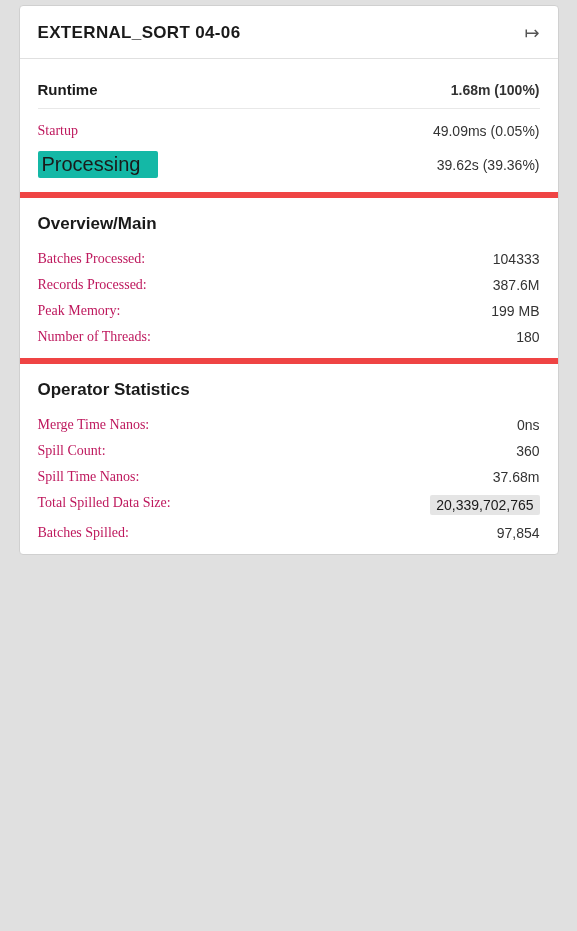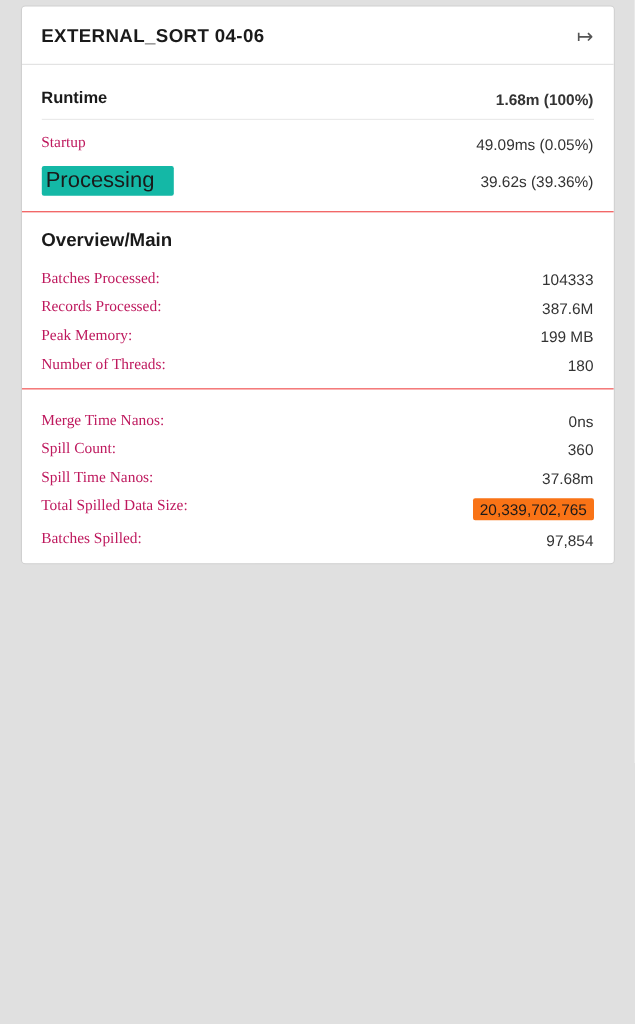--- a/index.html
+++ b/index.html
@@ -43,21 +43,21 @@
 
     .export-icon {
       font-size: 18px;
       color: #555;
       cursor: pointer;
       font-weight: 400;
     }
 
     .section {
       padding: 16px 18px 8px 18px;
-      border-bottom: 1px solid #ef4444;
+      border-bottom: 6px solid #ef4444;
     }
 
     .section:last-child {
       border-bottom: none;
     }
 
     .section-title {
       font-size: 17px;
       font-weight: 700;
       color: #1a1a1a;
@@ -119,21 +119,21 @@
       display: inline-block;
       padding: 2px 10px 2px 4px;
       background-color: #a8d8e0;
       border-radius: 2px;
       color: #1a1a1a;
       font-size: 14px;
       min-width: 220px;
     }
 
     .highlight-value {
-      background-color: #f97316;
+      background-color: #e5e5e5;
       padding: 2px 6px;
       border-radius: 2px;
       color: #1a1a1a;
     }
 
     .divider {
       height: 1px;
       background: #e8e8e8;
       margin: 4px 0 8px 0;
     }
@@ -178,20 +178,21 @@
       <span class="stat-label">Peak Memory:</span>
       <span class="stat-value">199 MB</span>
     </div>
     <div class="stat-row">
       <span class="stat-label">Number of Threads:</span>
       <span class="stat-value">180</span>
     </div>
   </div>
 
   <div class="section">
+    <div class="section-title">Operator Statistics</div>
     <div class="stat-row">
       <span class="stat-label">Merge Time Nanos:</span>
       <span class="stat-value">0ns</span>
     </div>
     <div class="stat-row">
       <span class="stat-label">Spill Count:</span>
       <span class="stat-value">360</span>
     </div>
     <div class="stat-row">
       <span class="stat-label">Spill Time Nanos:</span>

